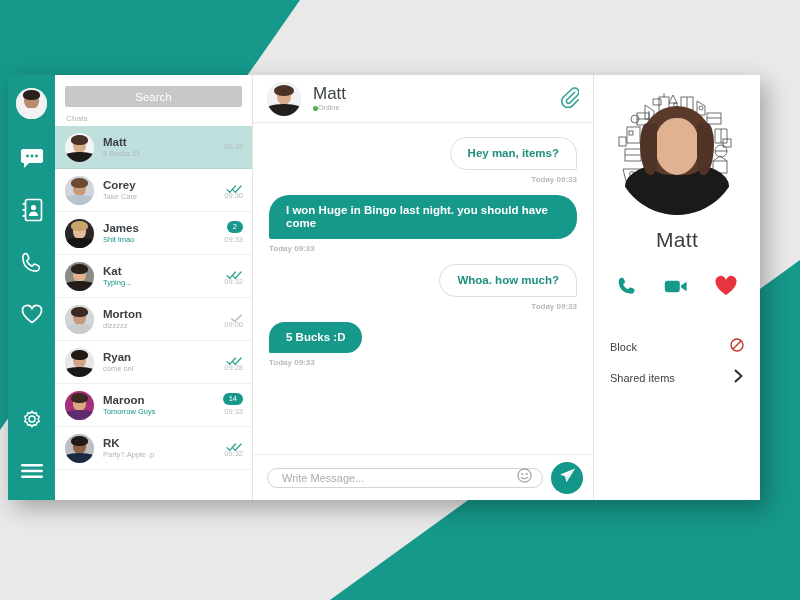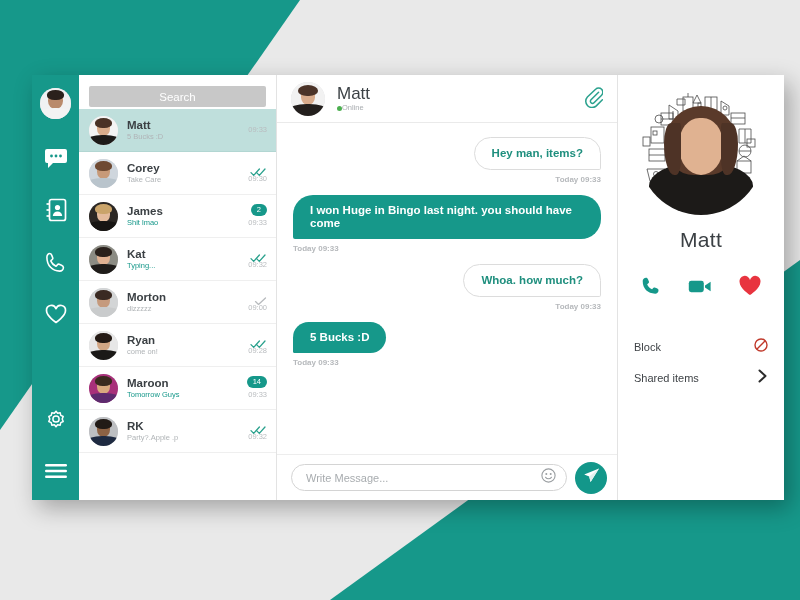--- a/index.html
+++ b/index.html
@@ -29,21 +29,21 @@
   #bg-bottom-right {
     right: 0; bottom: 0;
     width: 0; height: 0;
     border-bottom: 340px solid #16988a;
     border-left: 470px solid transparent;
   }
 
   
   #app-window {
     position: absolute;
-    left: 32px; top: 75px;
+    left: 8px; top: 75px;
     width: 752px; height: 425px;
     background: #ffffff;
     box-shadow: 6px 8px 22px rgba(0,0,0,0.30);
     display: flex;
     overflow: hidden;
   }
 
   
   #icon-rail {
     width: 47px;
@@ -235,21 +235,21 @@
     flex: 0 0 46px;
     height: 46px;
     border-top: 1px solid #ededed;
     display: flex;
     align-items: center;
     padding: 0 14px;
     position: relative;
   }
   #composer-field {
     flex: 1 1 auto;
-    height: 27px;
+    height: 20px;
     border: 1px solid #d4d4d4;
     border-radius: 14px;
     display: flex;
     align-items: center;
     padding: 0 10px 0 14px;
     margin-right: 36px;
   }
   #message-input {
     flex: 1 1 auto;
     border: none; outline: none;
@@ -400,20 +400,21 @@
             <rect x="1" y="12.6" width="22" height="2.4" rx="1.2" fill="#ffffff"></rect>
           </svg>
         </span>
       </div>
     </div>
 
     <div id="chat-list-pane">
       <div id="search-wrap">
         <input id="search-input" type="text" placeholder="Search" style="">
       </div>
+      <div id="chats-label">Chats</div>
       <div id="chat-rows">
           <div class="chat-row selected">
             <div class="row-avatar">
               <div class="face">
                 <div class="f-bg" style="background:#f4f4f4"></div>
                 <div class="f-skin" style="left:28%;top:20%;width:44%;height:50%;background:#d9ad8c"></div>
                 <div class="f-hair" style="left:20%;top:9%;width:60%;height:34%;background:#4a3226"></div>
                 <div class="f-body" style="background:#1d1b19"></div>
               </div>
             </div>

